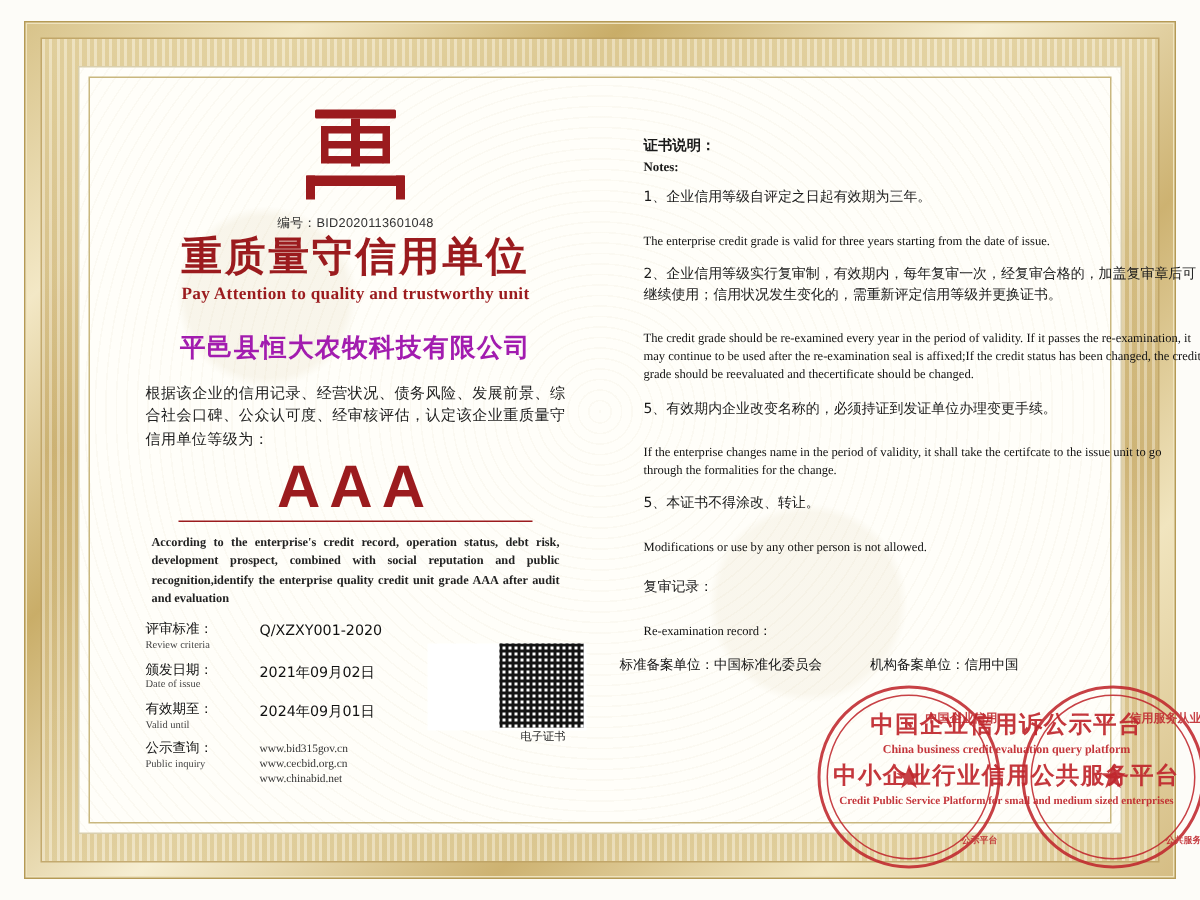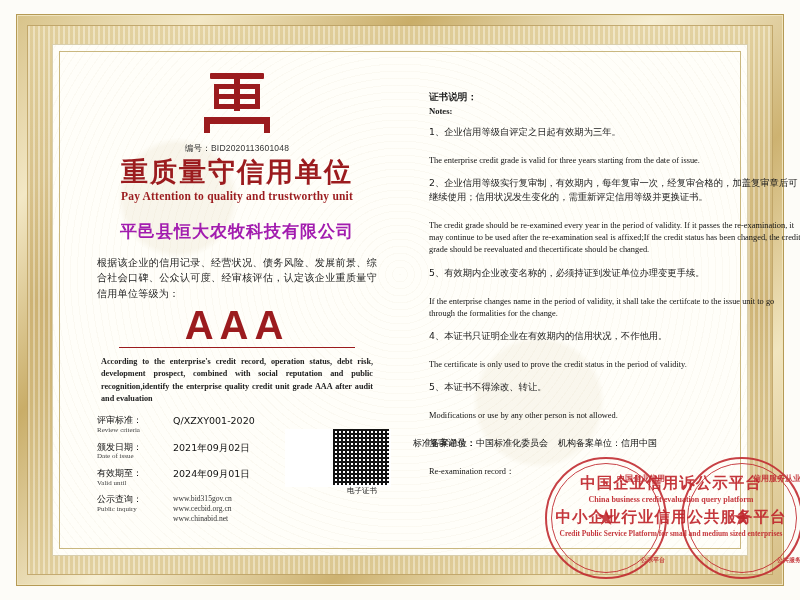--- a/index.html
+++ b/index.html
@@ -125,21 +125,21 @@
     position:absolute;left:376px;top:46px;width:372px;color:#1a1a1a;
   }
   .r-h-cn{font-family:"DejaVu Sans",sans-serif;font-size:9.6px;font-weight:bold;margin-bottom:2px;}
   .r-h-en{font-family:"Liberation Serif",serif;font-size:8.6px;font-weight:bold;margin-bottom:4px;}
   .r-cn{font-family:"DejaVu Sans",sans-serif;font-size:9.3px;line-height:1.5;margin-top:4px;}
   .r-en{font-family:"Liberation Serif",serif;font-size:8.4px;line-height:1.45;margin-top:16px;color:#111;}
   .r-sub{margin-top:9px;}
   .record{margin-top:14px;}
   .filing{
     position:absolute;left:360px;top:392px;width:380px;
-    display:flex;gap:10px;font-family:"DejaVu Sans",sans-serif;font-size:9px;color:#111;
+    display:flex;gap:32px;font-family:"DejaVu Sans",sans-serif;font-size:9px;color:#111;
   }
   
   .seal{
     position:absolute;border:2px solid #c0272d;border-radius:50%;
     color:#c0272d;opacity:.88;
   }
   .seal-left{
     left:492px;top:412px;width:118px;height:118px;
   }
   .seal-right{
@@ -267,24 +267,20 @@
       </div>
       <div class="r-sub">
         <div class="r-cn">2、企业信用等级实行复审制，有效期内，每年复审一次，经复审合格的，加盖复审章后可继续使用；信用状况发生变化的，需重新评定信用等级并更换证书。</div>
         <div class="r-en">The credit grade should be re-examined every year in the period of validity. If it passes the re-examination, it may continue to be used after the re-examination seal is affixed;If the credit status has been changed, the credit grade should be reevaluated and thecertificate should be changed.</div>
       </div>
       <div class="r-sub">
         <div class="r-cn">5、有效期内企业改变名称的，必须持证到发证单位办理变更手续。</div>
         <div class="r-en">If the enterprise changes name in the period of validity, it shall take the certifcate to the issue unit to go through the formalities for the change.</div>
       </div>
       <div class="r-sub">
-        <div class="r-cn">4、本证书只证明企业在有效期内的信用状况，不作他用。</div>
-        <div class="r-en">The certificate is only used to prove the credit status in the period of validity.</div>
-      </div>
-      <div class="r-sub">
         <div class="r-cn">5、本证书不得涂改、转让。</div>
         <div class="r-en">Modifications or use by any other person is not allowed.</div>
       </div>
 
       <div class="record">
         <div class="r-cn">复审记录：</div>
         <div class="r-en">Re-examination record：</div>
       </div>
     </div>
 

